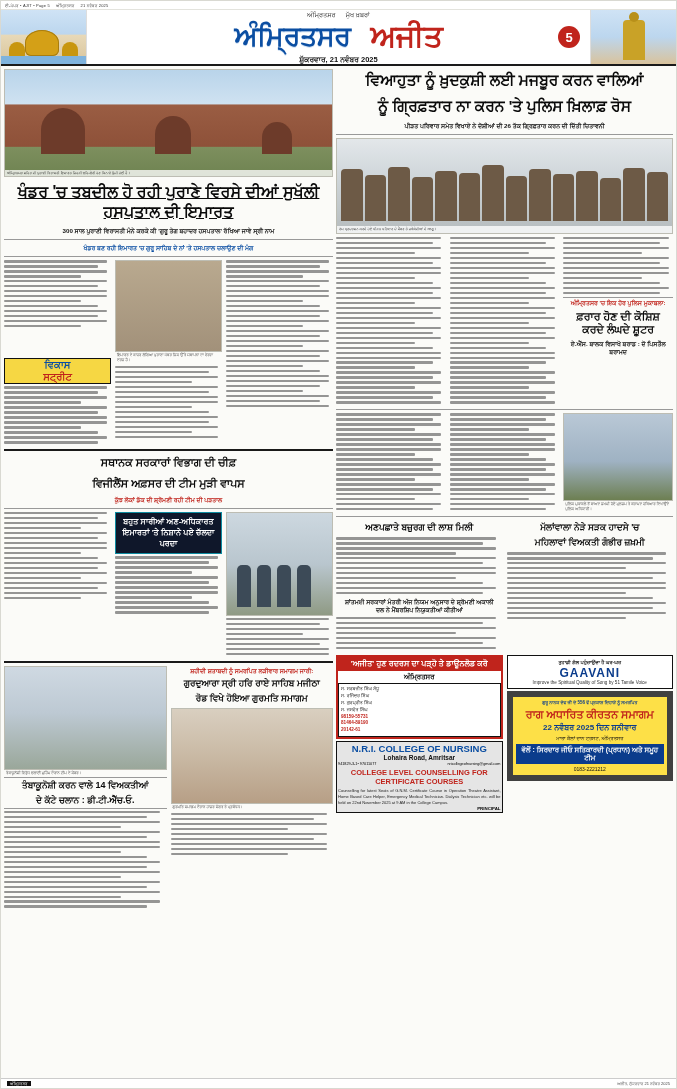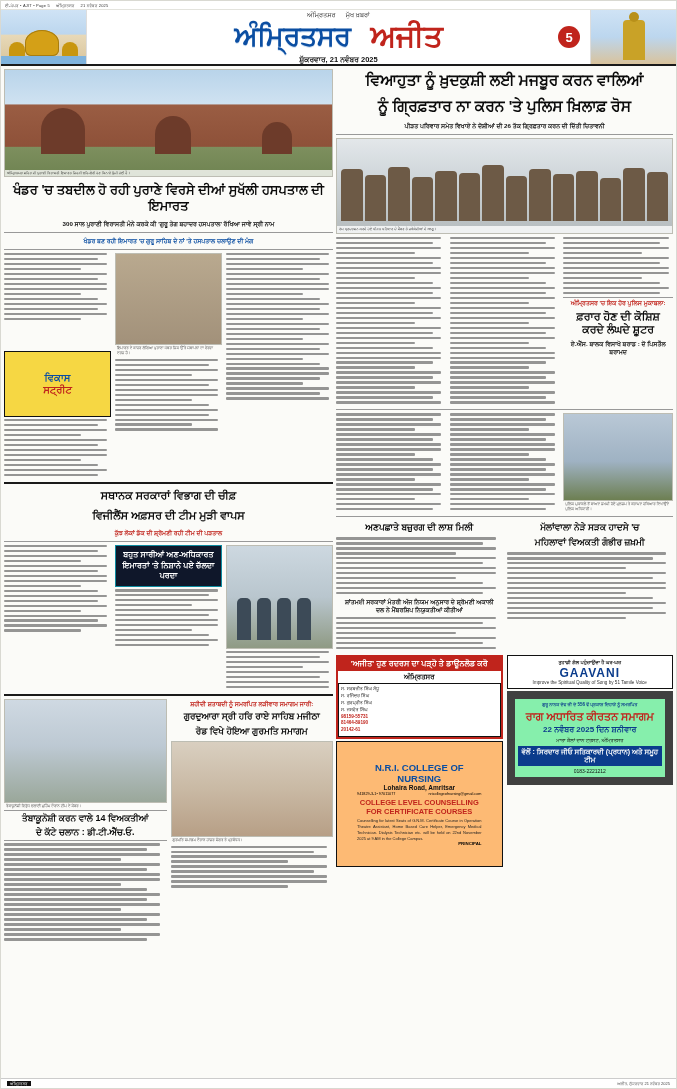--- a/index.html
+++ b/index.html
@@ -168,21 +168,21 @@
   .ph-sants { height: 96px; background: linear-gradient(#d9cfc0,#c9b9a4 50%,#b79f86); }
 
   .headline {
     font-weight: 800;
     color: #0a0a0a;
     line-height: 1.22;
     text-align: center;
     padding: 2px 3px;
   }
   .h-xl { font-size: 15.5px; }
-  .h-lg { font-size: 13px; }
+  .h-lg { font-size: 16px; text-decoration: underline; }
   .h-md { font-size: 11px; }
   .h-sm { font-size: 9px; }
   .subhead {
     font-size: 6.2px; text-align:center; color:#111; line-height:1.3;
     padding: 1px 4px; font-weight:600;
   }
   .rule { height:2px; background:#1a1a1a; }
   .rule-thin { height:1px; background:#999; }
 
   
@@ -190,44 +190,44 @@
   .txtcol { flex:1; }
   .lines { }
   .lines i {
     display:block; height:2.4px; background:#6e6e6e; margin-bottom:2.6px;
     border-radius:1px; opacity:.72;
   }
   .lines i.s { width: 72%; }
   .lines i.m { width: 88%; }
   .lines i.x { width: 96%; }
   .ad-yellow {
-    background:#f6d743; border:1px solid #111; text-align:center; padding:20px 2px;margin-top:31px;
+    background:#f6d743; border:1px solid #111; text-align:center; padding:0 2px;margin-top:31px;
   }
   .ad-yellow .t1 { font-size:10px; font-weight:800; color:#0b4ea2; }
   .ad-yellow .t2 { font-size:10px; font-weight:800; color:#c0241c; }
   .ad-cyan {
     background:#0f172a; color:#fff; text-align:center; padding:4px 3px;
     font-size:8px; font-weight:800; line-height:1.35; border:1px solid #0d8ba0;
   }
   .ad-box-red { border:2px solid #c0241c; background:#fff; }
   .ad-title-red {
     background:#c0241c; color:#fff; font-size:8px; font-weight:800;
     text-align:center; padding:2px;
   }
   .ad-blue-band {
     background:#0b3c8c; color:#fff; text-align:center; font-size:7px;
     font-weight:800; padding:2px;
   }
-  .ad-nursing { border:1px solid #111; background:#fdba74; padding:20px; }
+  .ad-nursing { border:1px solid #111; background:#e5e5e5; padding:1px; }
   .ad-nursing .nt { font-size:9.5px; font-weight:800; color:#0b4ea2; text-align:center; }
   .ad-nursing .ns { font-size:6.5px; font-weight:700; text-align:center; color:#111; }
   .ad-nursing .nb { font-size:7.5px; font-weight:800; text-align:center; color:#c0241c; margin-top:2px;}
   .ad-nursing .np { font-size:4px; color:#222; line-height:1.45; text-align:justify; margin-top:2px;}
   .ad-kirtan {
-    border:8px solid #404040; background:#86efac; padding:3px; text-align:center;
+    border:6px solid #404040; background:#fde047; padding:3px; text-align:center;
   }
   .ad-kirtan .k1 { font-size:4.5px; color:#0b3c8c; font-weight:700; line-height:1.4;}
   .ad-kirtan .k2 { font-size:11px; font-weight:800; color:#c0241c; margin:2px 0; }
   .ad-kirtan .k3 { font-size:8px; font-weight:800; color:#0b3c8c; }
   .ad-kirtan .k4 { font-size:5px; color:#111; margin-top:2px; }
   .ad-gaavani {
     border:1px solid #111; background:#fff; text-align:center; padding:3px;
   }
   .ad-gaavani .g1 { font-size:5px; font-weight:700; color:#111;}
   .ad-gaavani .g2 { font-size:12px; font-weight:800; color:#0b3c8c; letter-spacing:1px;}

